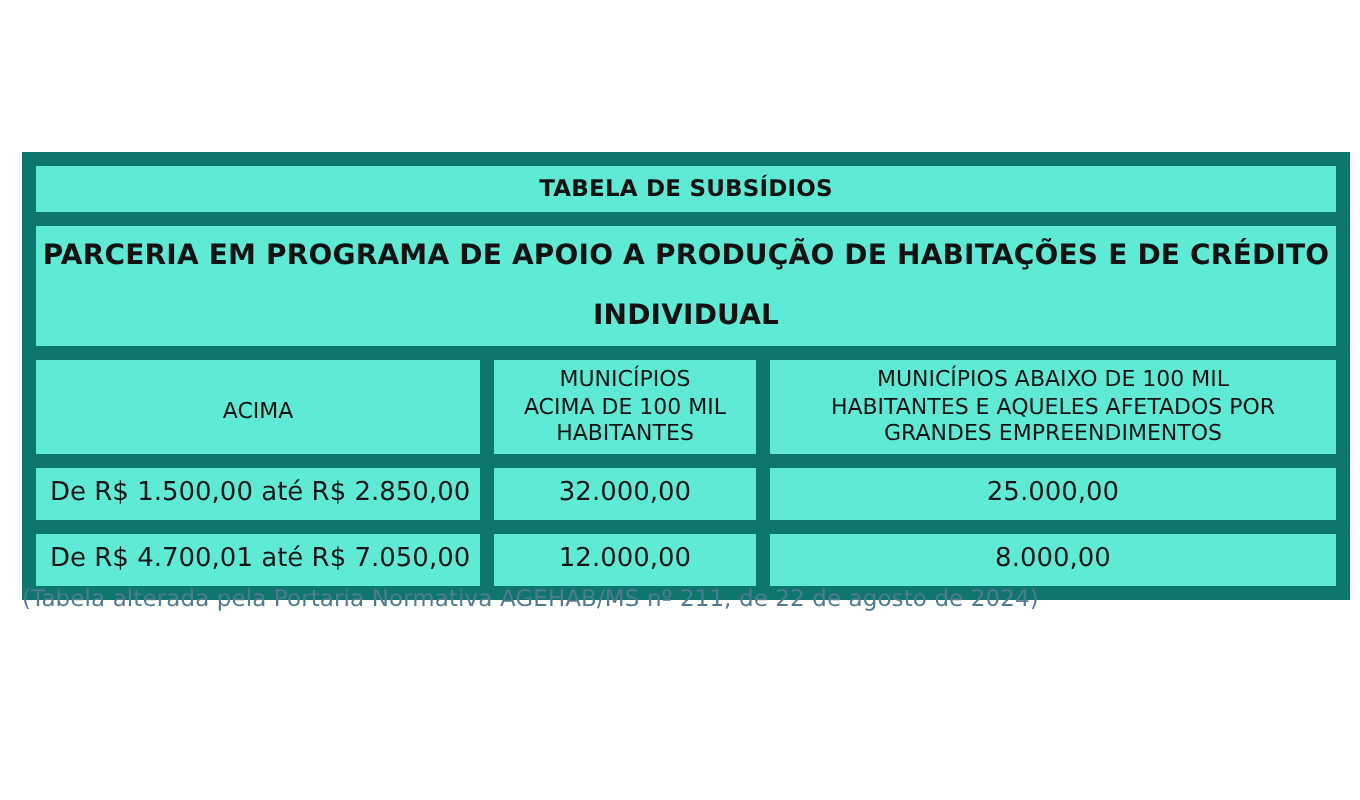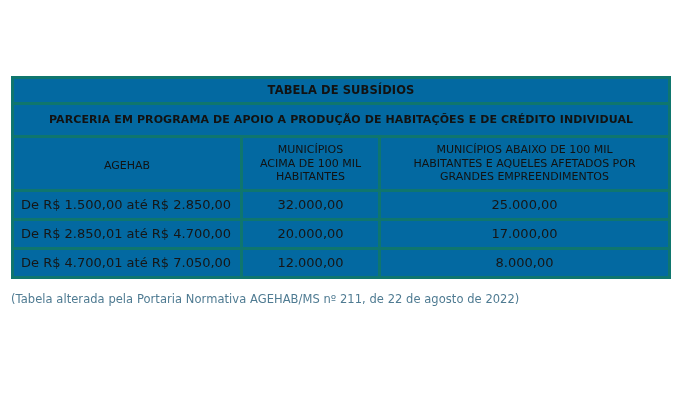--- a/index.html
+++ b/index.html
@@ -25,43 +25,43 @@
     position: absolute;
     left: 11px;
     top: 76px;
     width: 657px;
     border-collapse: collapse;
     table-layout: fixed;
     background: #ffffff;
   }
 
   .subsidy-table td {
-    border: 3px solid #0f766e;
+    border: 7px solid #0f766e;
     padding: 0;
-    background: #0369a1;
+    background: #5eead4;
     vertical-align: middle;
     margin-top: 20px;
   }
 
   
   .title-cell {
     text-align: center;
     font-weight: bold;
     font-size: 11.5px;
     letter-spacing: 0.1px;
     color: #121212;
     height: 23px;
     line-height: 23px;
     border-bottom: none;
   }
 
   .subtitle-cell {
     text-align: center;
     font-weight: bold;
-    font-size: 11px;
+    font-size: 14px;
     letter-spacing: 0.1px;
     color: #121212;
     height: 30px;
     line-height: 30px;
     border-top: none;
   }
 
   .valores-cell {
     text-align: center;
     font-weight: bold;
@@ -134,47 +134,42 @@
     </colgroup>
     <tbody>
       <tr>
         <td class="title-cell" colspan="3">TABELA DE SUBSÍDIOS</td>
       </tr>
       <tr>
         <td class="subtitle-cell" colspan="3">PARCERIA EM PROGRAMA DE APOIO A PRODUÇÃO DE HABITAÇÕES E DE CRÉDITO INDIVIDUAL</td>
       </tr>
       <tr>
         <td class="colhead renda-head">
-          <span class="hl">AGEHAB</span>
+          <span class="hl">ACIMA</span>
         </td>
         <td class="colhead">
           <span class="hl">MUNICÍPIOS</span>
           <span class="hl">ACIMA DE 100 MIL</span>
           <span class="hl">HABITANTES</span>
         </td>
         <td class="colhead">
           <span class="hl">MUNICÍPIOS ABAIXO DE 100 MIL</span>
           <span class="hl">HABITANTES E AQUELES AFETADOS POR</span>
           <span class="hl">GRANDES EMPREENDIMENTOS</span>
         </td>
       </tr>
 
       <tr>
         <td class="data-cell renda">De R$ 1.500,00 até R$ 2.850,00</td>
         <td class="data-cell value">32.000,00</td>
         <td class="data-cell value">25.000,00</td>
       </tr>
       <tr>
-        <td class="data-cell renda">De R$ 2.850,01 até R$ 4.700,00</td>
-        <td class="data-cell value">20.000,00</td>
-        <td class="data-cell value">17.000,00</td>
-      </tr>
-      <tr>
         <td class="data-cell renda">De R$ 4.700,01 até R$ 7.050,00</td>
         <td class="data-cell value">12.000,00</td>
         <td class="data-cell value">8.000,00</td>
       </tr>
     </tbody>
   </table>
 
-  <div class="caption">(Tabela alterada pela Portaria Normativa AGEHAB/MS nº 211, de 22 de agosto de 2022)</div>
+  <div class="caption">(Tabela alterada pela Portaria Normativa AGEHAB/MS nº 211, de 22 de agosto de 2024)</div>
 
 </div>
 
 </body></html>

